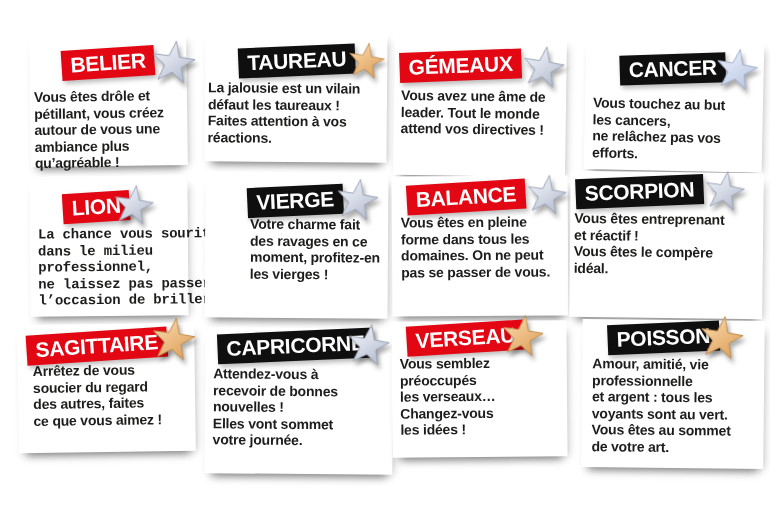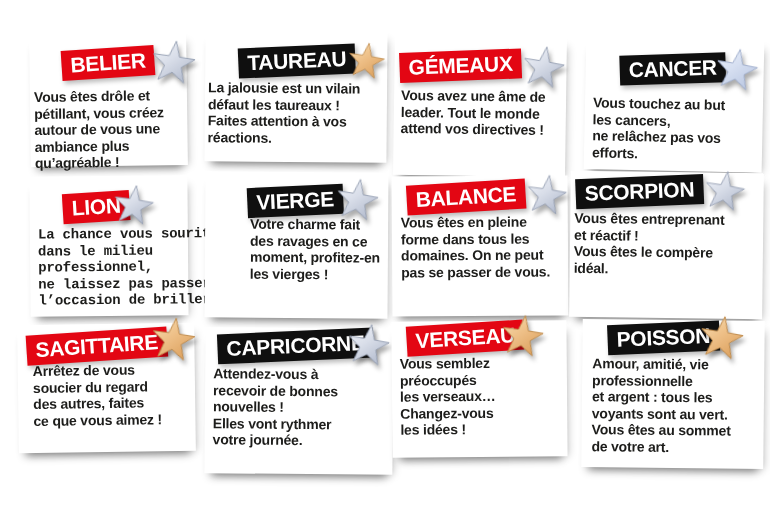--- a/index.html
+++ b/index.html
@@ -220,21 +220,21 @@
   <div class="card c10">
     <div class="banner" data-color="black"><span>CAPRICORNE</span></div>
     <svg class="star" viewBox="0 0 100 100" data-tone="silver">
         <path class="silver" fill="url(#gSilver)" stroke="#97a1b4" d="M50 6 L60.9 38 L93.7 38.8 L67.6 58.7 L77 90.2 L50 71.5 L23 90.2 L32.4 58.7 L6.3 38.8 L39.1 38 Z"></path>
         <path class="gold" fill="url(#gGold)" stroke="#bf8a4a" d="M50 6 L60.9 38 L93.7 38.8 L67.6 58.7 L77 90.2 L50 71.5 L23 90.2 L32.4 58.7 L6.3 38.8 L39.1 38 Z"></path>
         <path class="blue" fill="url(#gBlue)" stroke="#9fadcc" d="M50 6 L60.9 38 L93.7 38.8 L67.6 58.7 L77 90.2 L50 71.5 L23 90.2 L32.4 58.7 L6.3 38.8 L39.1 38 Z"></path>
       </svg>
     <p class="text">Attendez-vous à
 recevoir de bonnes
 nouvelles !
-Elles vont rythmer
+Elles vont sommet
 votre journée.</p>
   </div>
 
   <div class="card c11">
     <div class="banner" data-color="red"><span>VERSEAU</span></div>
     <svg class="star" viewBox="0 0 100 100" data-tone="gold">
         <path class="silver" fill="url(#gSilver)" stroke="#97a1b4" d="M50 6 L60.9 38 L93.7 38.8 L67.6 58.7 L77 90.2 L50 71.5 L23 90.2 L32.4 58.7 L6.3 38.8 L39.1 38 Z"></path>
         <path class="gold" fill="url(#gGold)" stroke="#bf8a4a" d="M50 6 L60.9 38 L93.7 38.8 L67.6 58.7 L77 90.2 L50 71.5 L23 90.2 L32.4 58.7 L6.3 38.8 L39.1 38 Z"></path>
         <path class="blue" fill="url(#gBlue)" stroke="#9fadcc" d="M50 6 L60.9 38 L93.7 38.8 L67.6 58.7 L77 90.2 L50 71.5 L23 90.2 L32.4 58.7 L6.3 38.8 L39.1 38 Z"></path>
       </svg>

